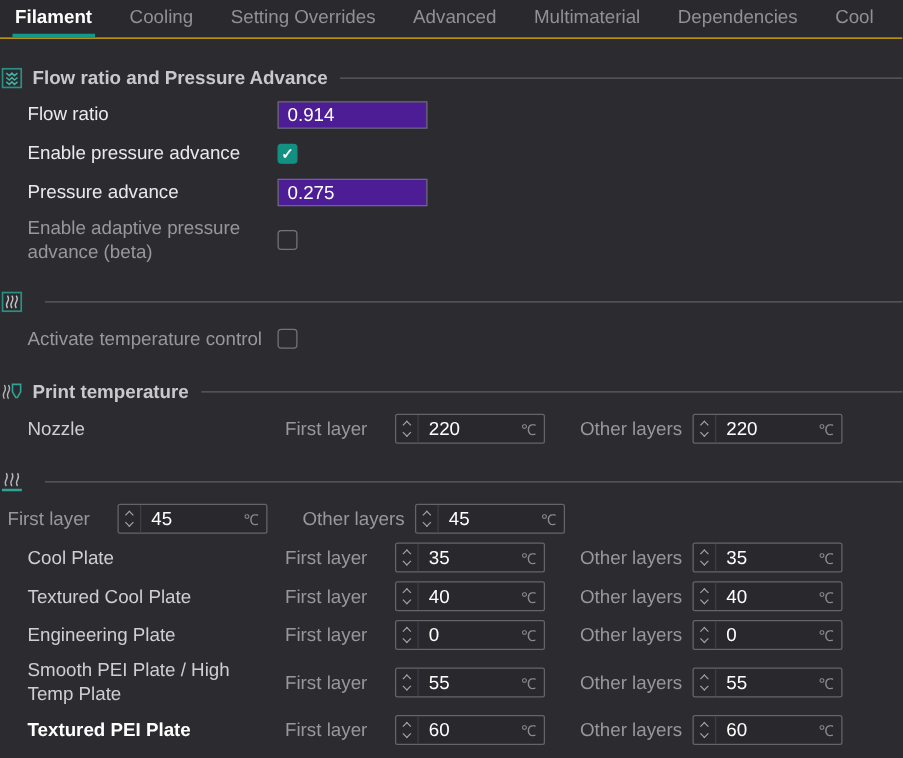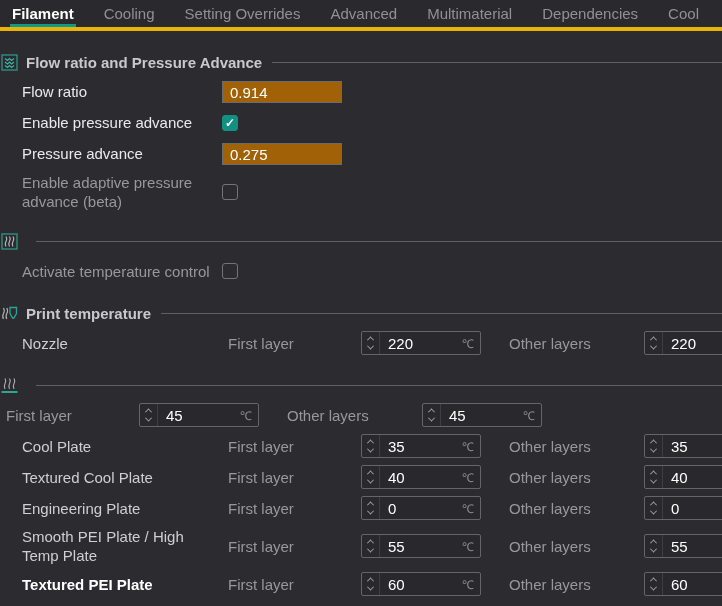--- a/index.html
+++ b/index.html
@@ -11,21 +11,21 @@
     overflow: hidden;
   }
 
   
   .tab-bar {
     display: flex;
     height: 31px;
     align-items: stretch;
     padding-left: 10px;
     background: #2a2a2e;
-    border-bottom: 4px solid #eab308;
+    border-bottom: 1px solid #eab308;
   }
   .tab {
     font-size: 15px;
     color: #909095;
     line-height: 27px;
     margin-right: 26px;
     padding: 0 2px;
     border-bottom: 3px solid transparent;
     white-space: nowrap;
     cursor: pointer;
@@ -73,21 +73,21 @@
     color: #cfcfd2;
     flex: none;
   }
   .row-label.bright { color: #eaeaec; }
   .row-label.dim    { color: #98989c; }
   .row-label.bold   { color: #ffffff; font-weight: bold; }
 
   .text-input {
     width: 120px;
     height: 22px;
-    background: #a16207;
+    background: #4c1d95;
     border: 1px solid #6a6a70;
     color: #ffffff;
     font-size: 15px;
     padding: 0 7px;
     font-family: "Liberation Sans", sans-serif;
     outline: none;
   }
 
   .checkbox {
     width: 16px; height: 16px;
@@ -115,21 +115,20 @@
   .ol-label  { width: 90px; margin-left: 28px; }
 
   .spinner {
     display: flex;
     align-items: center;
     width: 120px; height: 24px;
     border: 1px solid #64646a;
     border-radius: 2px;
     background: #29292d;
     flex: none;
-    margin-left: 45px;
   }
   .spin-arrows {
     width: 18px; height: 100%;
     display: flex; flex-direction: column;
     align-items: center; justify-content: center;
     gap: 4px;
     border-right: 1px solid #3e3e44;
     cursor: pointer;
   }
   .chev {

